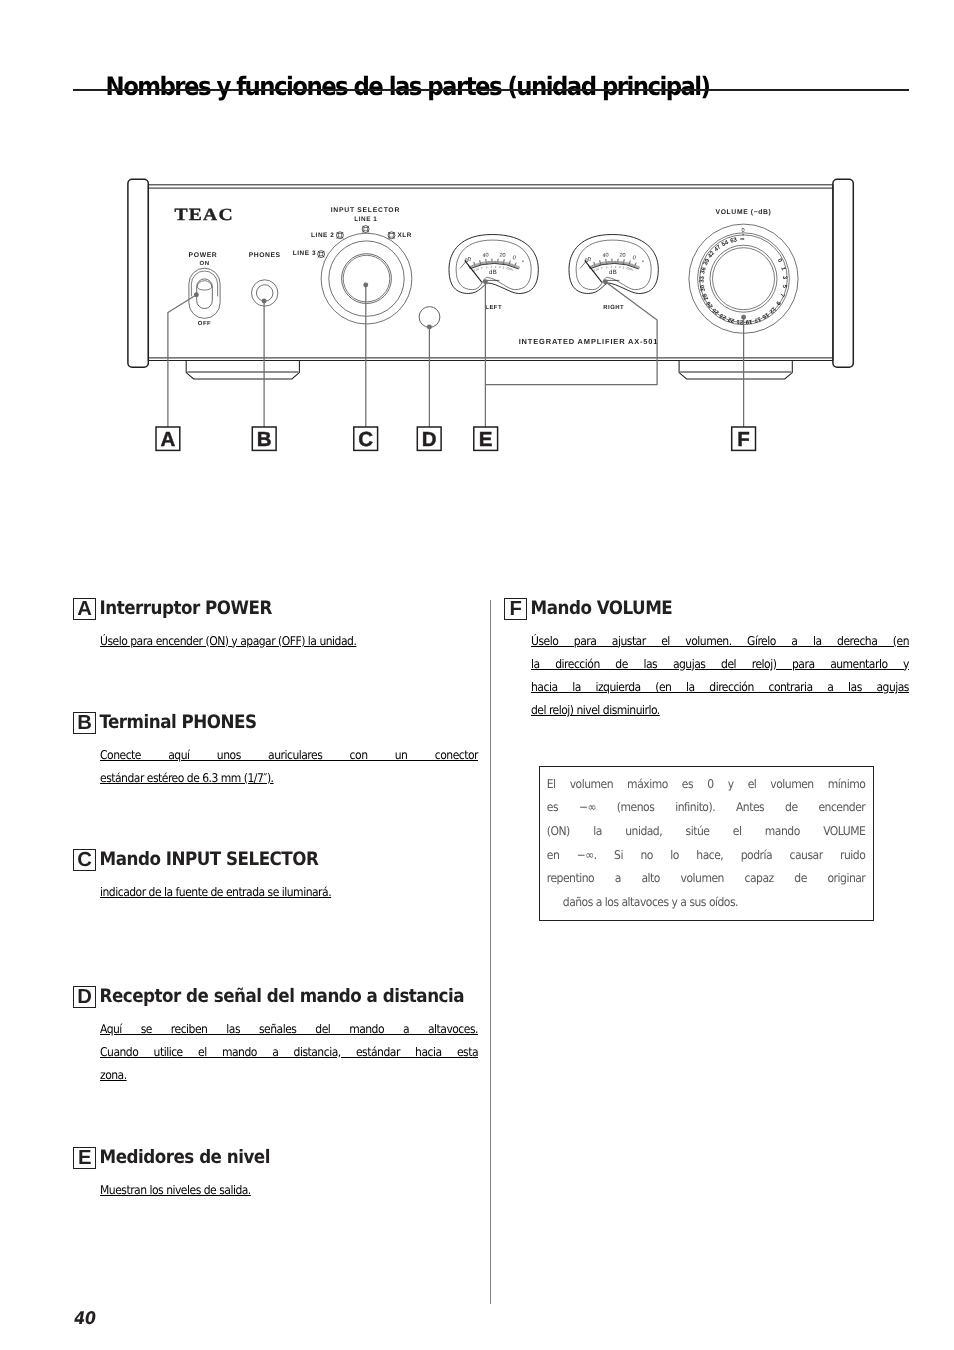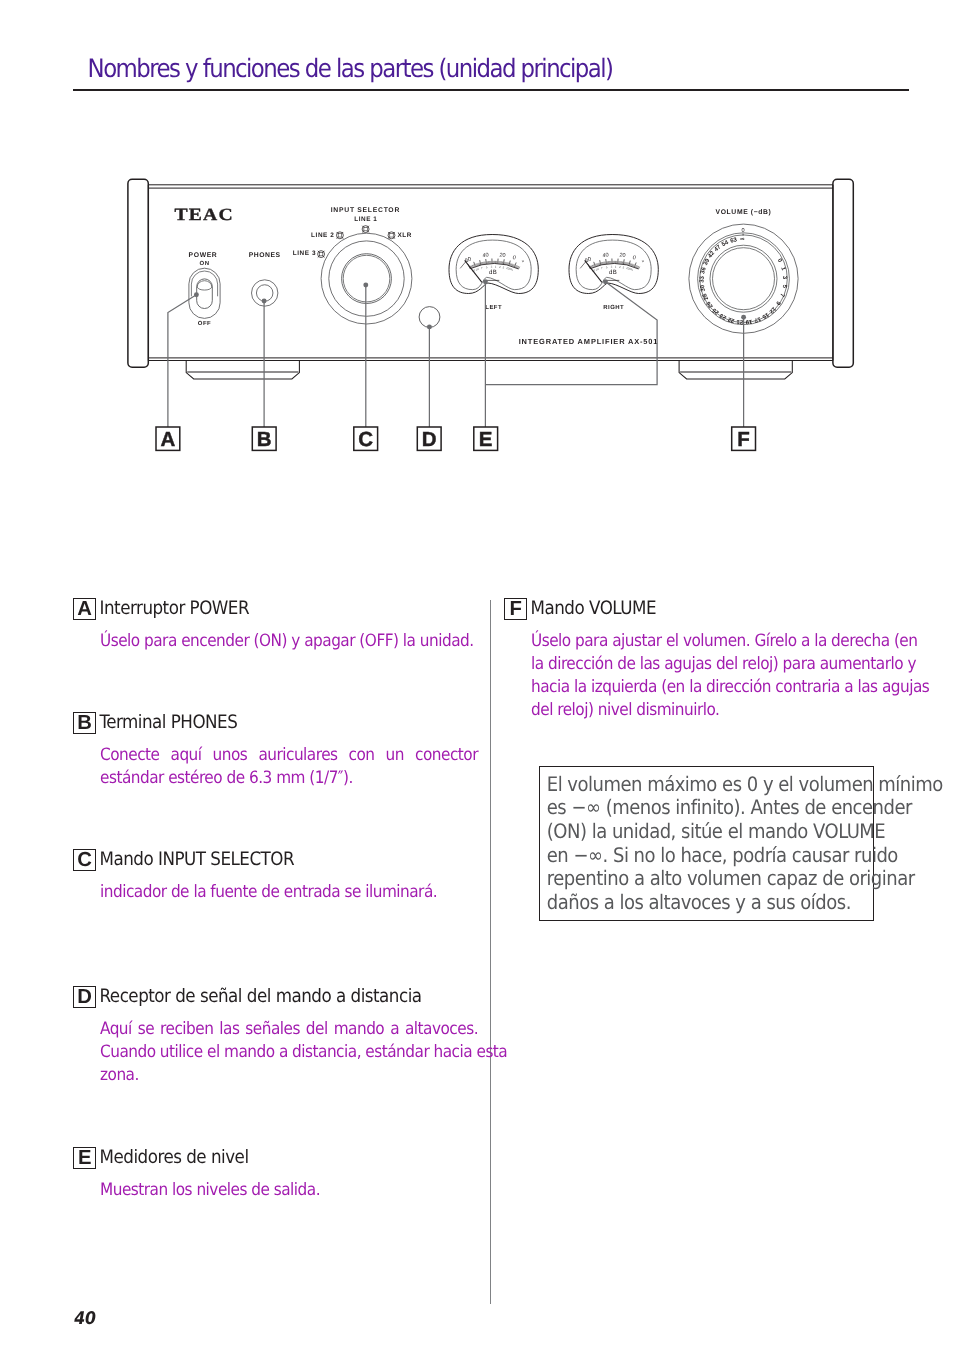--- a/index.html
+++ b/index.html
@@ -3,46 +3,46 @@
 <meta charset="utf-8">
 <title>Nombres y funciones de las partes</title>
 <style>
   html,body{margin:0;padding:0;}
   body{width:954px;height:1350px;background:#ffffff;
        font-family:"DejaVu Sans",sans-serif;font-stretch:condensed;position:relative;overflow:hidden;
        -webkit-font-smoothing:antialiased;text-rendering:geometricPrecision;}
   svg text{-webkit-font-smoothing:antialiased;}
   .page{position:absolute;left:0;top:0;width:954px;height:1350px;}
 
-  #page-title{position:absolute;left:87.6px;top:54.5px;font-size:25.4px;font-weight:normal;
-              color:#4c1d95;letter-spacing:-1.55px;white-space:nowrap;line-height:26px;margin:0;}
+  #page-title{position:absolute;left:87.6px;top:54.5px;font-size:25.4px;font-weight:bold;
+              color:#000000;letter-spacing:-1.55px;white-space:nowrap;line-height:26px;margin:18px;}
   #title-rule{position:absolute;left:73px;top:88.6px;width:836px;height:2.9px;background:#231f20;}
   #col-divider{position:absolute;left:490px;top:600px;width:1.1px;height:704px;background:#808285;}
   #page-number{position:absolute;left:74.2px;top:1311px;font-size:17.5px;font-weight:bold;
                font-style:italic;color:#231f20;letter-spacing:-0.2px;line-height:17px;}
 
   #diagram{position:absolute;left:110px;top:165px;width:790px;height:300px;text-align:center;}
 
   .sec{position:absolute;}
   .sec-hd{display:flex;align-items:flex-start;}
   .badge{box-sizing:border-box;display:flex;align-items:center;justify-content:center;
          border:1.75px solid #231f20;font-weight:bold;font-size:20.3px;line-height:1;
          color:#231f20;width:23.4px;height:22px;flex:0 0 23.4px;margin-top:1px;
          font-family:"Liberation Sans",sans-serif;padding-bottom:0.5px;}
-  .hdtxt{font-weight:normal;font-size:18.6px;color:#231f20;margin-left:3.2px;
+  .hdtxt{font-weight:bold;font-size:18.6px;color:#231f20;margin-left:3.2px;
          line-height:23.5px;letter-spacing:-0.5px;white-space:nowrap;}
-  .body{font-size:17px;letter-spacing:-0.5px;color:#a21caf;line-height:23.3px;margin-left:27px;
-        text-align:justify;margin-top:9px;word-spacing:0px;}
+  .body{font-size:12px;letter-spacing:-0.5px;color:#000000;line-height:23.3px;margin-left:27px;
+        text-align:justify;margin-top:9px;word-spacing:0px;text-decoration:underline;}
   .note{position:absolute;box-sizing:border-box;border:1.3px solid #231f20;
-        font-size:20px;letter-spacing:-0.5px;color:#58595b;line-height:23.7px;text-align:justify;}
+        font-size:12px;letter-spacing:-0.5px;color:#58595b;line-height:23.7px;text-align:justify;}
   .note-inner{padding:6px 8.0px 0 7.1px;}
   .bl{margin:0;height:23.3px;line-height:23.3px;text-align:justify;text-align-last:justify;white-space:pre;}
   .bl-last{text-align-last:left;}
   .nl{margin:0;height:23.7px;line-height:23.7px;text-align:justify;text-align-last:justify;white-space:pre;}
-  .nl-last{text-align-last:left;}
+  .nl-last{text-align-last:left;margin-left:16px;}
 
   #sec-a{left:73px;top:597px;width:405px;}
   #sec-b{left:73px;top:711px;width:405px;}
   #sec-c{left:73px;top:848px;width:405px;}
   #sec-d{left:73px;top:985px;width:405px;}
   #sec-e{left:73px;top:1146px;width:405px;}
   #sec-f{left:504px;top:597px;width:405px;}
   #note-box{left:538.7px;top:765.5px;width:335.6px;height:155.9px;}
 
 </style>

